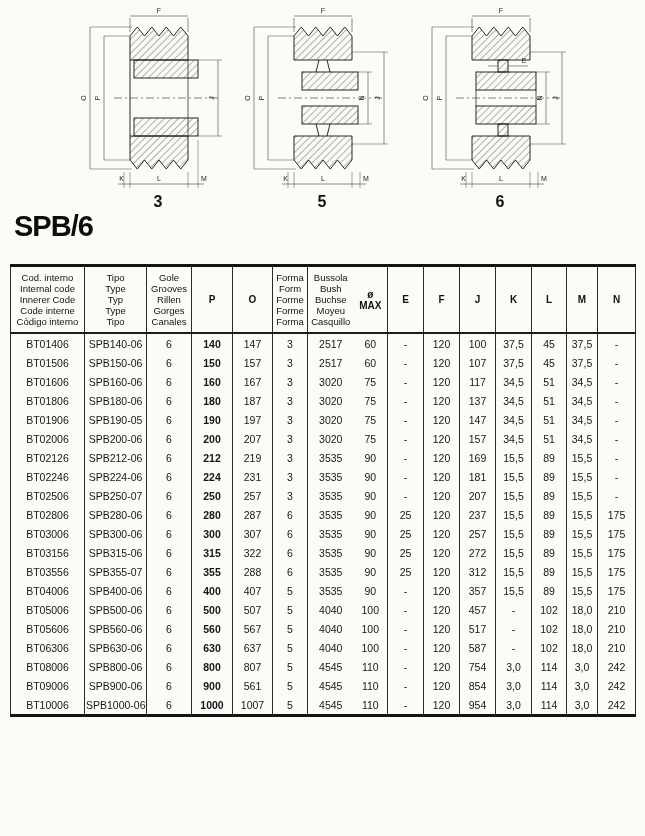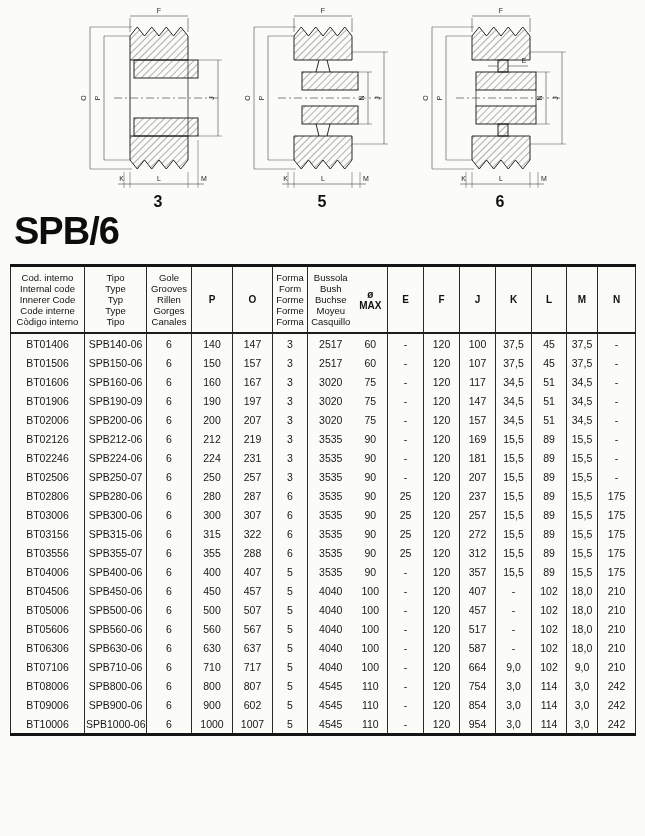--- a/index.html
+++ b/index.html
@@ -19,21 +19,21 @@
   figure.diagram svg{display:block;}
   figcaption{font-weight:bold;font-size:16px;color:#111;margin-top:1px;}
   .d1{left:68px;top:0;}
   .d2{left:232px;top:0;}
   .d3{left:410px;top:0;}
   .dimtext{font-size:7px;fill:#222;font-family:"Liberation Sans",sans-serif;}
 
   
   h1.title{
     position:absolute;left:14px;top:210px;margin:0;
-    font-size:38px;font-weight:bold;letter-spacing:-1px;color:#0d0d0d;
+    font-size:29px;font-weight:bold;letter-spacing:-1px;color:#0d0d0d;
   }
 
   
   table.spec{
     position:absolute;left:10px;top:264px;
     width:625px;border-collapse:collapse;table-layout:fixed;
     border-top:3px solid #141414;border-bottom:3px solid #141414;
     border-left:1px solid #2a2a2a;border-right:1px solid #2a2a2a;
   }
   .spec th{
@@ -41,21 +41,21 @@
     border-bottom:2px solid #1c1c1c;
     font-size:9.5px;font-weight:normal;line-height:11px;
     padding:5px 1px;text-align:center;vertical-align:middle;color:#111;
   }
   .spec th.single{font-weight:bold;font-size:10px;}
   .spec td{
     border-left:1px solid #2a2a2a;border-right:1px solid #2a2a2a;
     height:19px;padding:0 1px;text-align:center;vertical-align:middle;
     font-size:10.5px;color:#161616;white-space:nowrap;
   }
-  .spec td.bold{font-weight:normal;}
+  .spec td.bold{font-weight:bold;}
   .spec .no-right{border-right:none;}
   .spec .no-left{border-left:none;}
 </style>
 </head>
 <body>
 
 <div class="page">
 
   <div class="diagrams">
 
@@ -346,22 +346,39 @@
           <td class="no-left">75</td>
           <td>-</td>
           <td>120</td>
           <td>117</td>
           <td>34,5</td>
           <td>51</td>
           <td>34,5</td>
           <td>-</td>
         </tr>
         <tr>
+          <td>BT01806</td>
+          <td>SPB180-06</td>
+          <td>6</td>
+          <td class="bold">180</td>
+          <td>187</td>
+          <td>3</td>
+          <td class="no-right">3020</td>
+          <td class="no-left">75</td>
+          <td>-</td>
+          <td>120</td>
+          <td>137</td>
+          <td>34,5</td>
+          <td>51</td>
+          <td>34,5</td>
+          <td>-</td>
+        </tr>
+        <tr>
           <td>BT01906</td>
-          <td>SPB190-09</td>
+          <td>SPB190-05</td>
           <td>6</td>
           <td class="bold">190</td>
           <td>197</td>
           <td>3</td>
           <td class="no-right">3020</td>
           <td class="no-left">75</td>
           <td>-</td>
           <td>120</td>
           <td>147</td>
           <td>34,5</td>
@@ -514,37 +531,20 @@
           <td>5</td>
           <td class="no-right">3535</td>
           <td class="no-left">90</td>
           <td>-</td>
           <td>120</td>
           <td>357</td>
           <td>15,5</td>
           <td>89</td>
           <td>15,5</td>
           <td>175</td>
-        </tr>
-        <tr>
-          <td>BT04506</td>
-          <td>SPB450-06</td>
-          <td>6</td>
-          <td class="bold">450</td>
-          <td>457</td>
-          <td>5</td>
-          <td class="no-right">4040</td>
-          <td class="no-left">100</td>
-          <td>-</td>
-          <td>120</td>
-          <td>407</td>
-          <td>-</td>
-          <td>102</td>
-          <td>18,0</td>
-          <td>210</td>
         </tr>
         <tr>
           <td>BT05006</td>
           <td>SPB500-06</td>
           <td>6</td>
           <td class="bold">500</td>
           <td>507</td>
           <td>5</td>
           <td class="no-right">4040</td>
           <td class="no-left">100</td>
@@ -584,37 +584,20 @@
           <td class="no-left">100</td>
           <td>-</td>
           <td>120</td>
           <td>587</td>
           <td>-</td>
           <td>102</td>
           <td>18,0</td>
           <td>210</td>
         </tr>
         <tr>
-          <td>BT07106</td>
-          <td>SPB710-06</td>
-          <td>6</td>
-          <td class="bold">710</td>
-          <td>717</td>
-          <td>5</td>
-          <td class="no-right">4040</td>
-          <td class="no-left">100</td>
-          <td>-</td>
-          <td>120</td>
-          <td>664</td>
-          <td>9,0</td>
-          <td>102</td>
-          <td>9,0</td>
-          <td>210</td>
-        </tr>
-        <tr>
           <td>BT08006</td>
           <td>SPB800-06</td>
           <td>6</td>
           <td class="bold">800</td>
           <td>807</td>
           <td>5</td>
           <td class="no-right">4545</td>
           <td class="no-left">110</td>
           <td>-</td>
           <td>120</td>
@@ -622,21 +605,21 @@
           <td>3,0</td>
           <td>114</td>
           <td>3,0</td>
           <td>242</td>
         </tr>
         <tr>
           <td>BT09006</td>
           <td>SPB900-06</td>
           <td>6</td>
           <td class="bold">900</td>
-          <td>602</td>
+          <td>561</td>
           <td>5</td>
           <td class="no-right">4545</td>
           <td class="no-left">110</td>
           <td>-</td>
           <td>120</td>
           <td>854</td>
           <td>3,0</td>
           <td>114</td>
           <td>3,0</td>
           <td>242</td>

